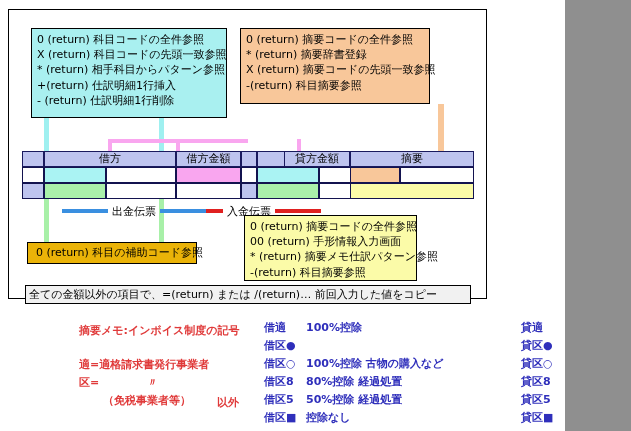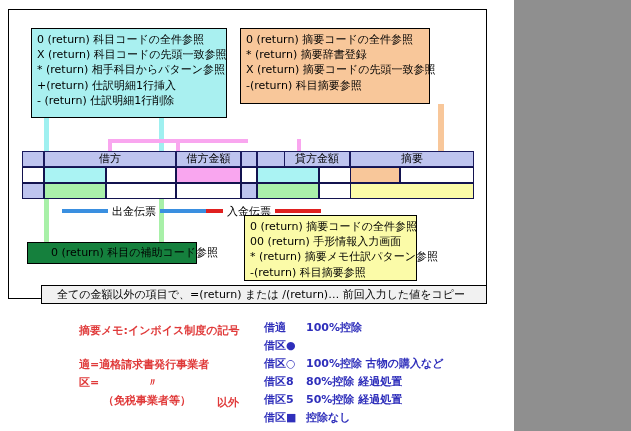--- a/index.html
+++ b/index.html
@@ -1,34 +1,34 @@
 <!DOCTYPE html>
 <html><head>
 <meta charset="utf-8">
 <style>
   html,body{margin:0;padding:0;background:#8f8f8f;}
   body{font-family:"DejaVu Sans","Liberation Sans",sans-serif;}
-  #root{position:relative;width:514px;height:431px;background:#ffffff;overflow:hidden;}
+  #root{position:relative;width:565px;height:431px;background:#ffffff;overflow:hidden;}
 
   
   #diagram-frame{
     position:absolute;left:8px;top:9px;width:479px;height:290px;
     border:1.5px solid #000;background:#ffffff;box-sizing:border-box;
   }
 
   
   .callout{position:absolute;box-sizing:border-box;border:1px solid #000;
            font-size:11px;line-height:15.2px;color:#000;padding:3px 5px;white-space:nowrap;}
   .callout div{white-space:nowrap;}
 
   #box-debit-help{left:22px;top:18px;width:196px;height:90px;background:#a9f0f0;}
   #box-memo-help {left:231px;top:18px;width:190px;height:76px;background:#f8c79a;}
   #box-amount-help{left:231px;top:101px;width:155px;height:34px;background:#f9a6ef;}
-  #box-sub-help  {left:18px;top:232px;width:170px;height:22px;background:#15803d;
-                  line-height:16px;padding:2px 23px;}
+  #box-sub-help  {left:18px;top:232px;width:170px;height:22px;background:#eab308;
+                  line-height:16px;padding:2px 8px;}
   #box-summary-help{left:235px;top:205px;width:173px;height:66px;background:#fbfba8;}
 
   
   .conn{position:absolute;}
 
   
   .c-cyan{background:#9ff0f0;}
   #conn-cyan-left-v {left:35px;top:108px;width:5px;height:46px;}
   #conn-cyan-mid-v  {left:150px;top:108px;width:5px;height:46px;}
 
@@ -71,23 +71,23 @@
   .slip{position:absolute;height:14px;display:flex;align-items:center;gap:4px;
         font-size:11px;color:#000;white-space:nowrap;}
   .bar{height:4px;width:46px;display:inline-block;}
   #slip-out{left:53px;top:194px;}
   #slip-out .bar{background:#3a8fe0;}
   #slip-in{left:168px;top:194px;}
   #slip-in .bar{background:#e02020;}
 
   
   #note-copy{
-    position:absolute;left:32px;top:275px;width:446px;height:19px;
+    position:absolute;left:16px;top:275px;width:446px;height:19px;
     box-sizing:border-box;border:1px solid #000;background:#f1f1f1;
-    font-size:11px;line-height:17px;color:#000;padding-left:15px;white-space:nowrap;
+    font-size:11px;line-height:17px;color:#000;padding-left:3px;white-space:nowrap;
   }
 
   
   #legend{position:absolute;left:0;top:305px;width:631px;height:126px;}
   .red-note{position:absolute;color:#e03a3a;font-size:11px;white-space:nowrap;font-weight:bold;}
   #red-title{left:79px;top:18px;}
   #red-line2{left:79px;top:52px;}
   #red-line3a{left:79px;top:70px;}
   #red-line3b{left:147px;top:70px;}
   #red-line3c{left:217px;top:70px;margin-top:20px;}

